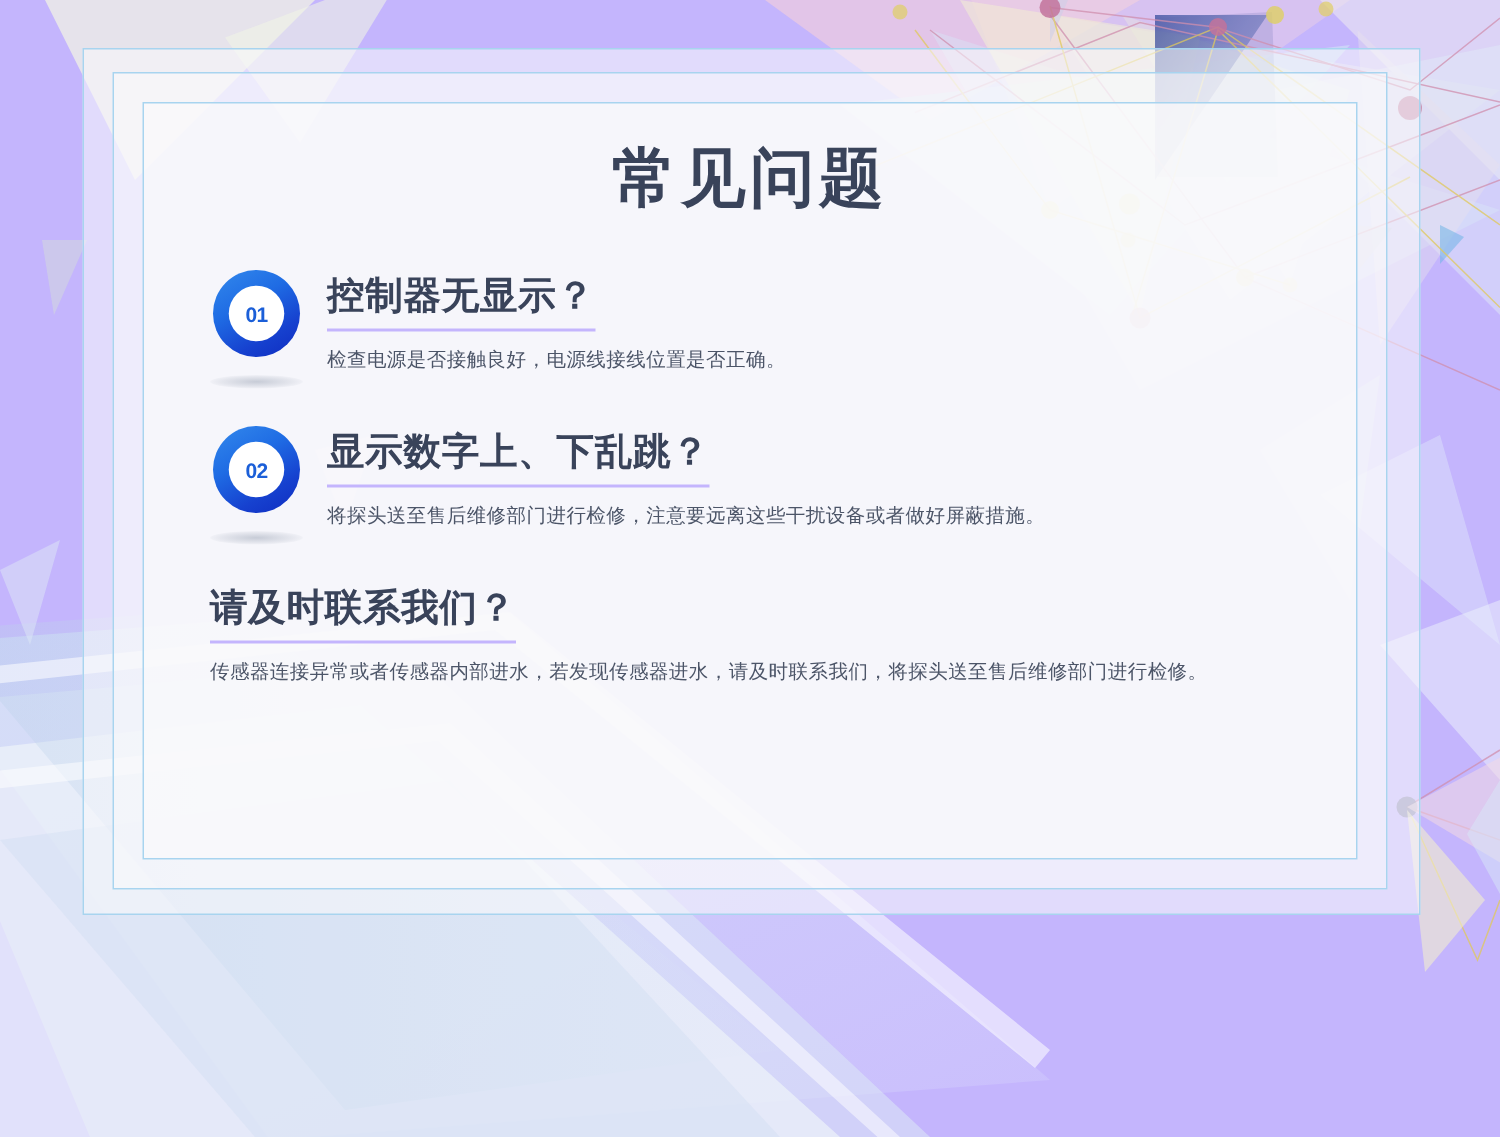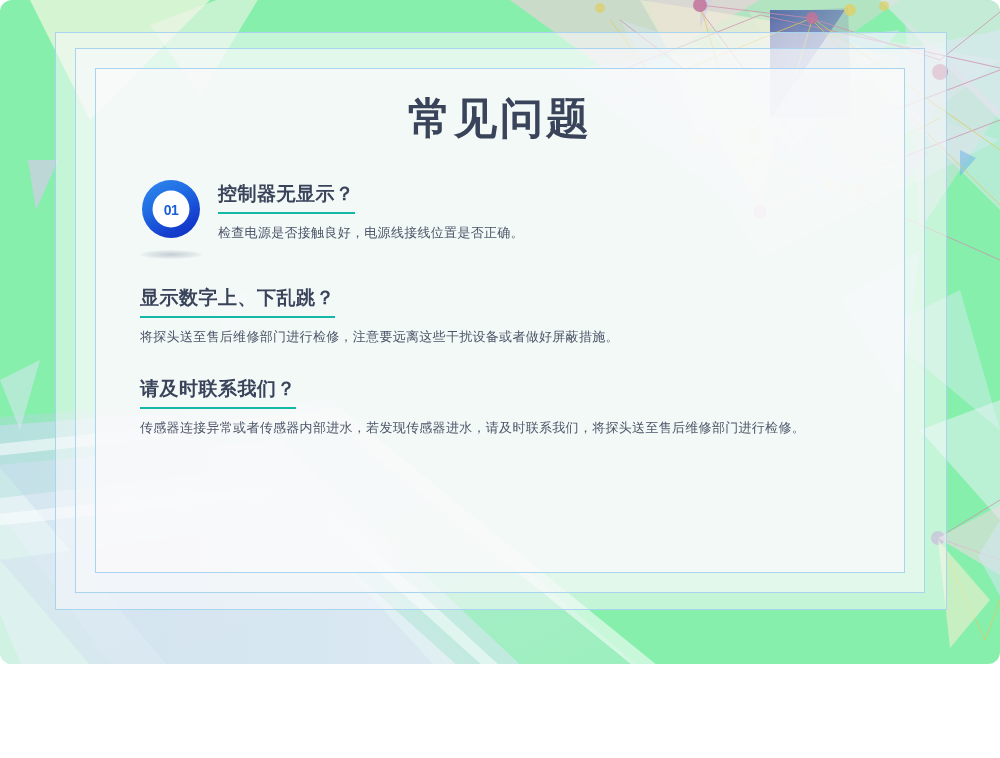--- a/index.html
+++ b/index.html
@@ -12,24 +12,23 @@
 
   body {
     font-family: "Liberation Sans", "DejaVu Sans", sans-serif;
     background: #ffffff;
     position: relative;
   }
 
   #stage {
     position: relative;
     width: 1000px;
-    height: 664px;
-    background: #86efac;
+    height: 758px;
+    background: #c4b5fd;
     overflow: hidden;
-    border-radius: 12px;
   }
 
   
   #bg-decor {
     position: absolute;
     inset: 0;
     width: 1000px;
     height: 758px;
     pointer-events: none;
   }
@@ -143,27 +142,27 @@
     background: radial-gradient(ellipse at center, rgba(90,105,130,0.30) 0%, rgba(90,105,130,0.10) 55%, rgba(90,105,130,0) 78%);
   }
 
   .faq-body {
     flex: 1;
     padding-top: 4px;
   }
 
   .faq-question {
     display: inline-block;
-    font-size: 19px;
+    font-size: 25px;
     font-weight: bold;
     color: #39435a;
     letter-spacing: 0.5px;
     line-height: 1.25;
     padding-bottom: 6px;
-    border-bottom: 2px solid #14b8a6;
+    border-bottom: 2px solid #c4b5fd;
   }
 
   .faq-answer {
     margin-top: 9px;
     font-size: 13px;
     line-height: 1.55;
     color: #4c5568;
     letter-spacing: 0.3px;
     max-width: 672px;
   }
@@ -288,20 +287,27 @@
             <div class="pin-shadow"></div>
           </div>
         </div>
         <div class="faq-body">
           <div class="faq-question">控制器无显示？</div>
           <div class="faq-answer">检查电源是否接触良好，电源线接线位置是否正确。</div>
         </div>
       </div>
 
       <div class="faq-item">
+        <div class="marker-wrap">
+          <div class="marker">
+            <div class="pin"></div>
+            <div class="pin-core">02</div>
+            <div class="pin-shadow"></div>
+          </div>
+        </div>
         <div class="faq-body">
           <div class="faq-question">显示数字上、下乱跳？</div>
           <div class="faq-answer">将探头送至售后维修部门进行检修，注意要远离这些干扰设备或者做好屏蔽措施。</div>
         </div>
       </div>
 
       <div class="faq-item">
         <div class="faq-body">
           <div class="faq-question">请及时联系我们？</div>
           <div class="faq-answer">传感器连接异常或者传感器内部进水，若发现传感器进水，请及时联系我们，将探头送至售后维修部门进行检修。</div>

